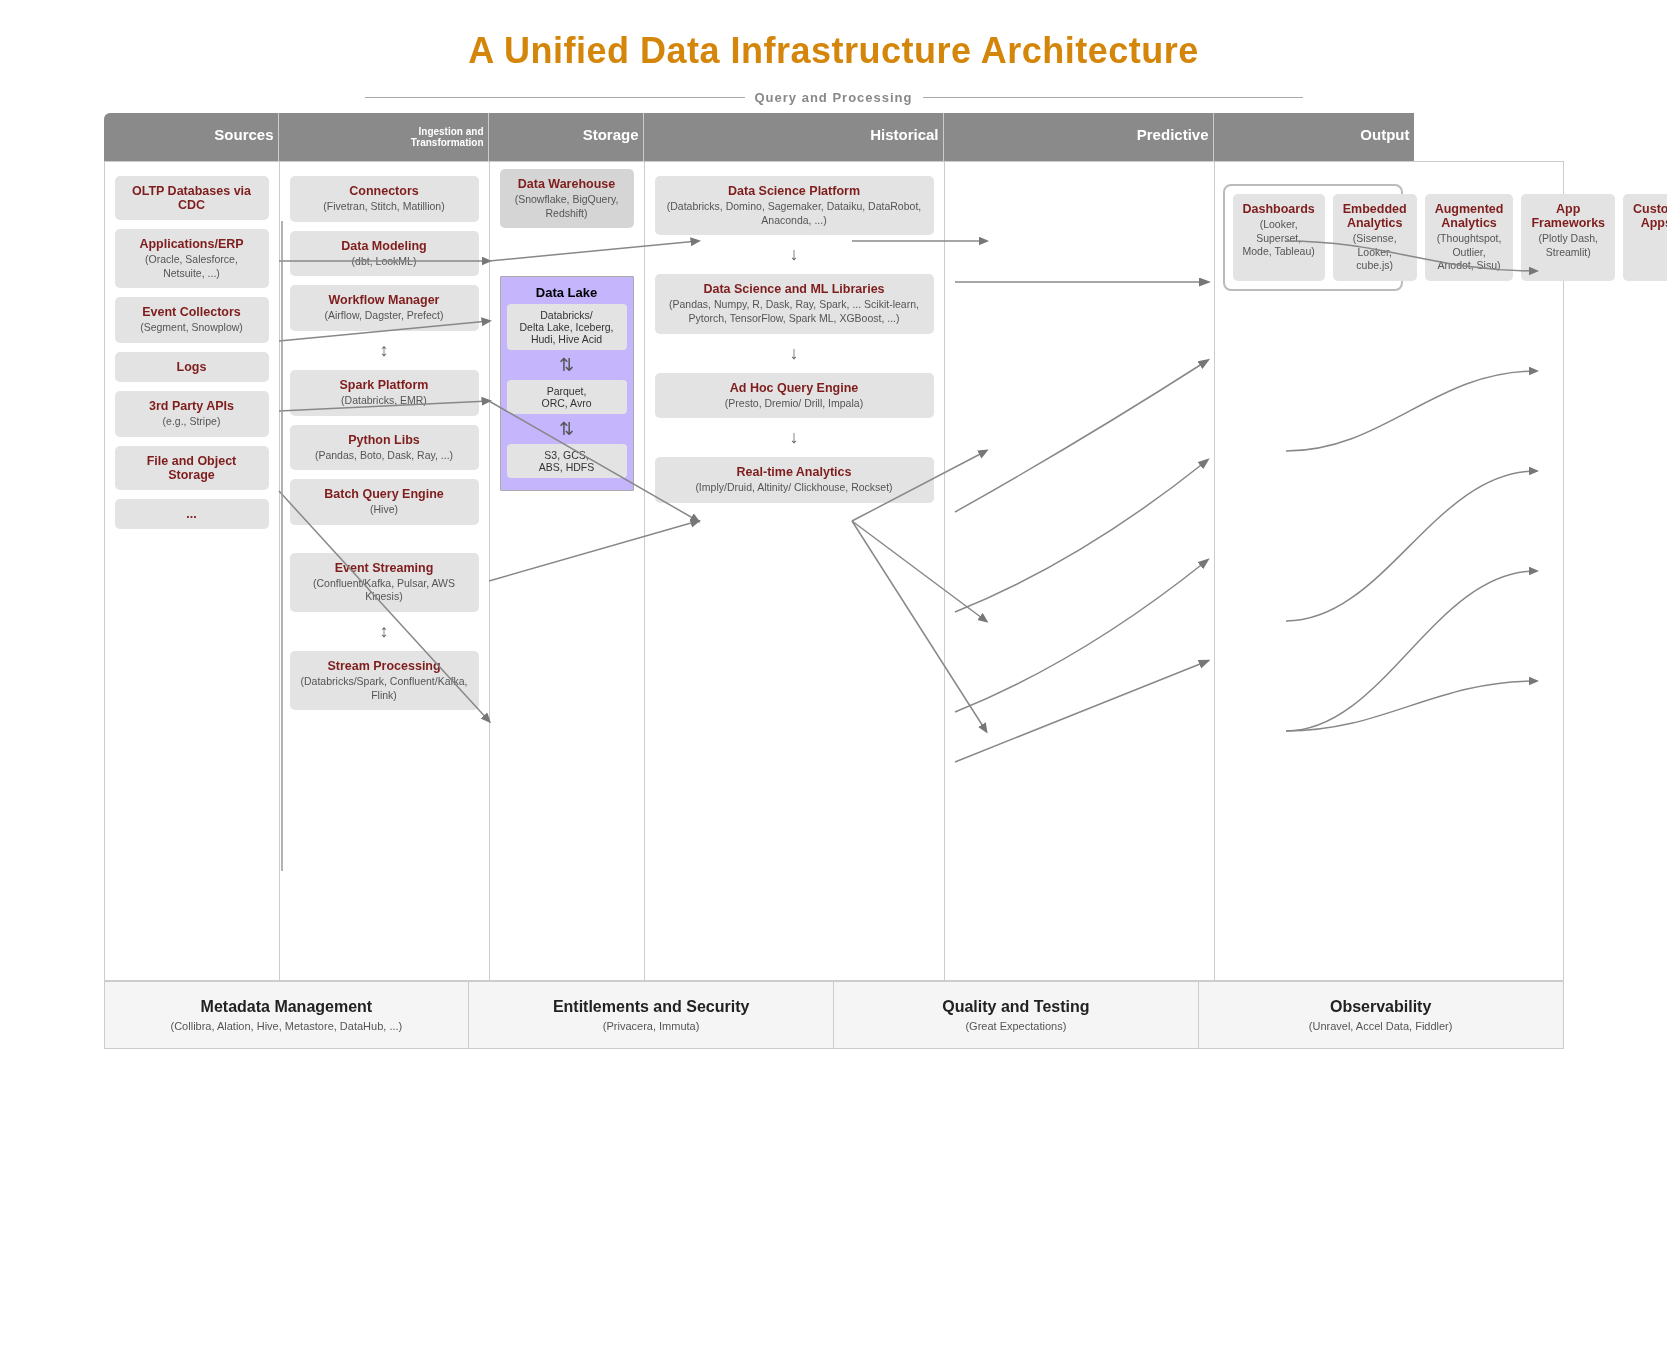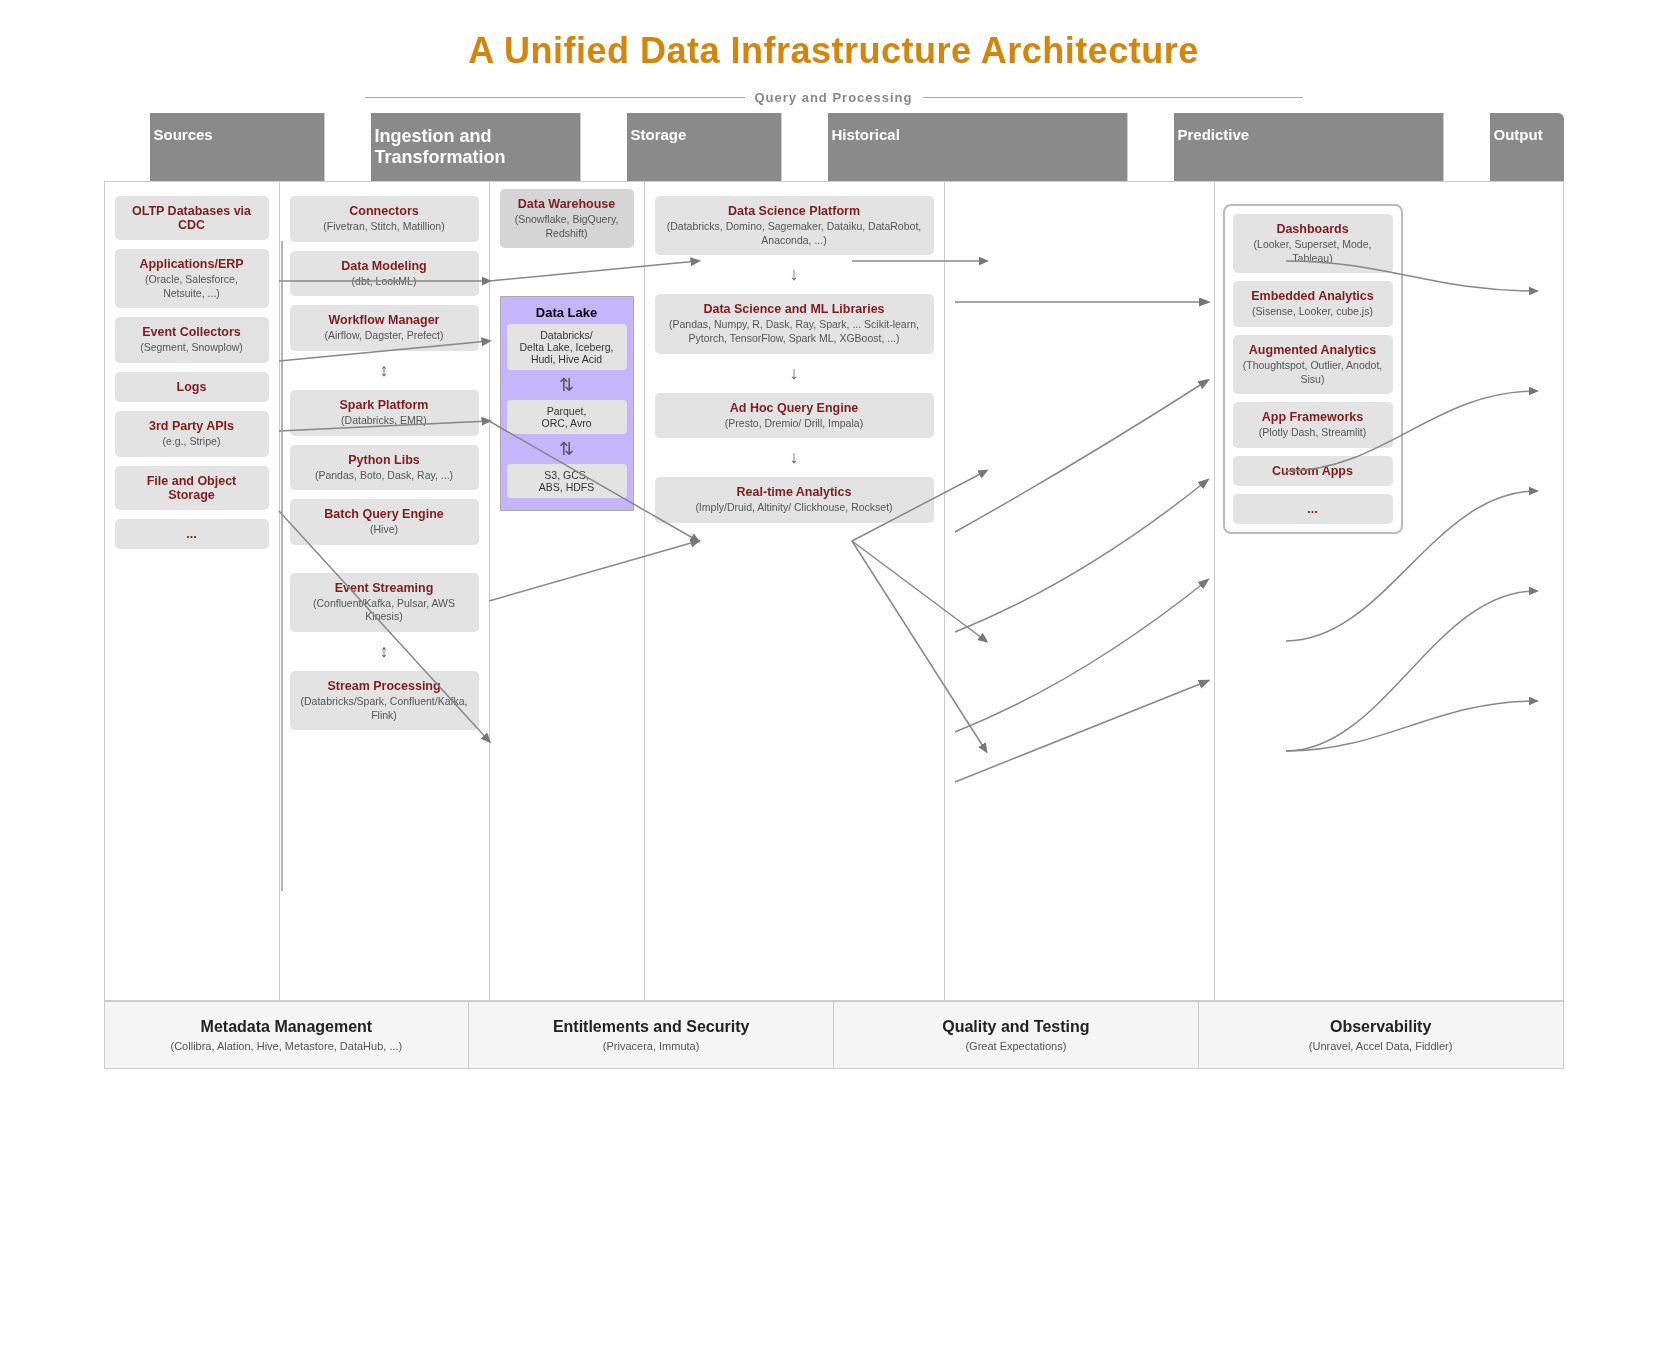--- a/index.html
+++ b/index.html
@@ -82,28 +82,27 @@
       flex-direction: column;
       gap: 9px;
       padding: 14px 10px;
     }
     
     .headers-row {
       display: flex;
       flex-direction: row;
     }
     .hdr {
-      text-align: left;
+      text-align: right;
       color: #fff;
       font-weight: 700;
       padding: 13px 4px;
       background: #8a8a8a;
       font-size: 15px;
       border-right: 1px solid #aaa;
-      margin-left: 46px;
     }
     .hdr:last-child { border-right: none; }
     
     .w-sources { width: 175px; min-width: 175px; }
     .w-ingest  { width: 210px; min-width: 210px; }
     .w-storage { width: 155px; min-width: 155px; }
     .w-historical { width: 300px; min-width: 300px; }
     .w-predictive { width: 270px; min-width: 270px; }
     .w-output  { width: 200px; min-width: 200px; }
 
@@ -127,21 +126,21 @@
     }
     .data-lake-container > b { font-size: 13px; font-weight: 700; display: block; margin-bottom: 4px; }
     .dl-sub { background: #e3e3e3; border-radius: 4px; padding: 5px 4px; font-size: 10.5px; color: #333; margin: 4px 0; }
     .sync-sym { font-size: 18px; color: #555; text-align: center; margin: 2px 0; display: block; }
 
     .output-rounded {
       border: 2px solid #bbb;
       border-radius: 8px;
       padding: 8px 8px;
       display: flex;
-      flex-direction: column;
+      flex-direction: row;
       gap: 8px;
       margin: 8px 4px 8px 0;
     }
     .full-wrap {
       width: 1460px;
       margin: 0 auto;
     }
   </style>
 </head>
 <body>
@@ -152,21 +151,21 @@
     <h1 class="main-title">A Unified Data Infrastructure Architecture</h1>
 
     <div class="query-processing-bar">
       <div class="qp-line"></div>
       <span class="qp-label">Query and Processing</span>
       <div class="qp-line"></div>
     </div>
 
     <div class="headers-row" style="border-radius:6px 6px 0 0; overflow:hidden;">
       <div class="hdr w-sources section-border-right">Sources</div>
-      <div class="hdr w-ingest section-border-right" style="font-size:18px;">Ingestion and<br>Transformation</div>
+      <div class="hdr w-ingest section-border-right" style="font-size:10px;">Ingestion and<br>Transformation</div>
       <div class="hdr w-storage section-border-right">Storage</div>
       <div class="hdr w-historical section-border-right">Historical</div>
       <div class="hdr w-predictive section-border-right">Predictive</div>
       <div class="hdr w-output">Output</div>
     </div>
 
     <div class="full-arch">
 
       <div class="section-col w-sources section-border-right">
         <div class="card">

